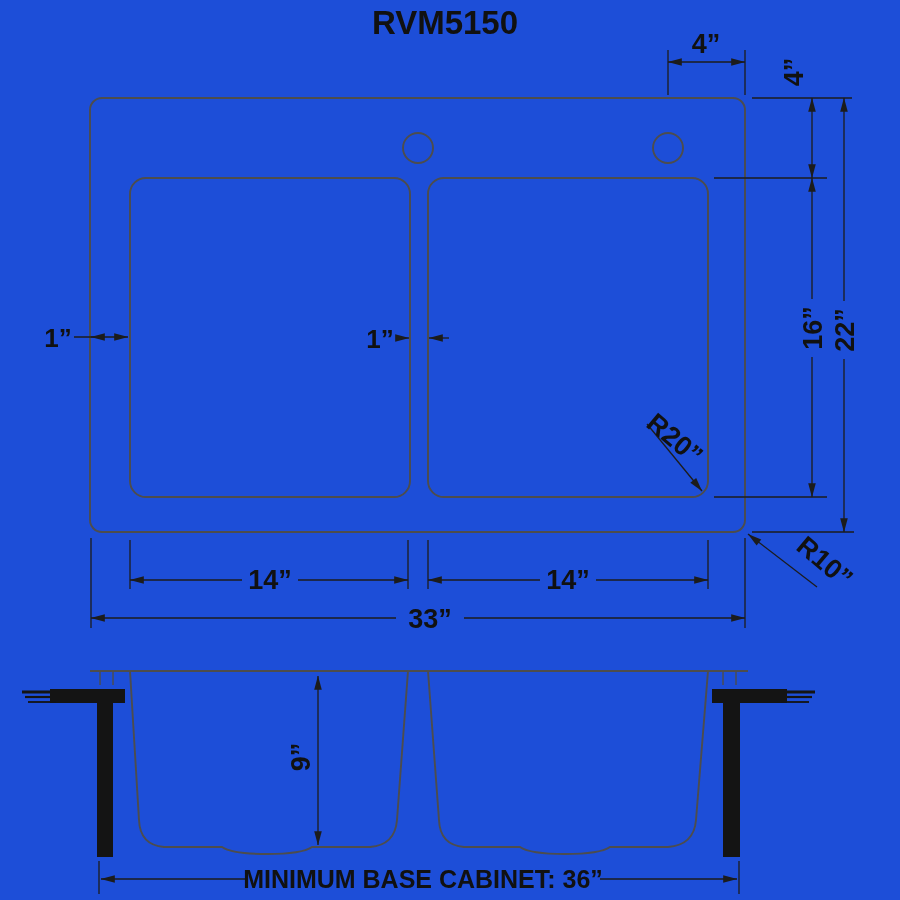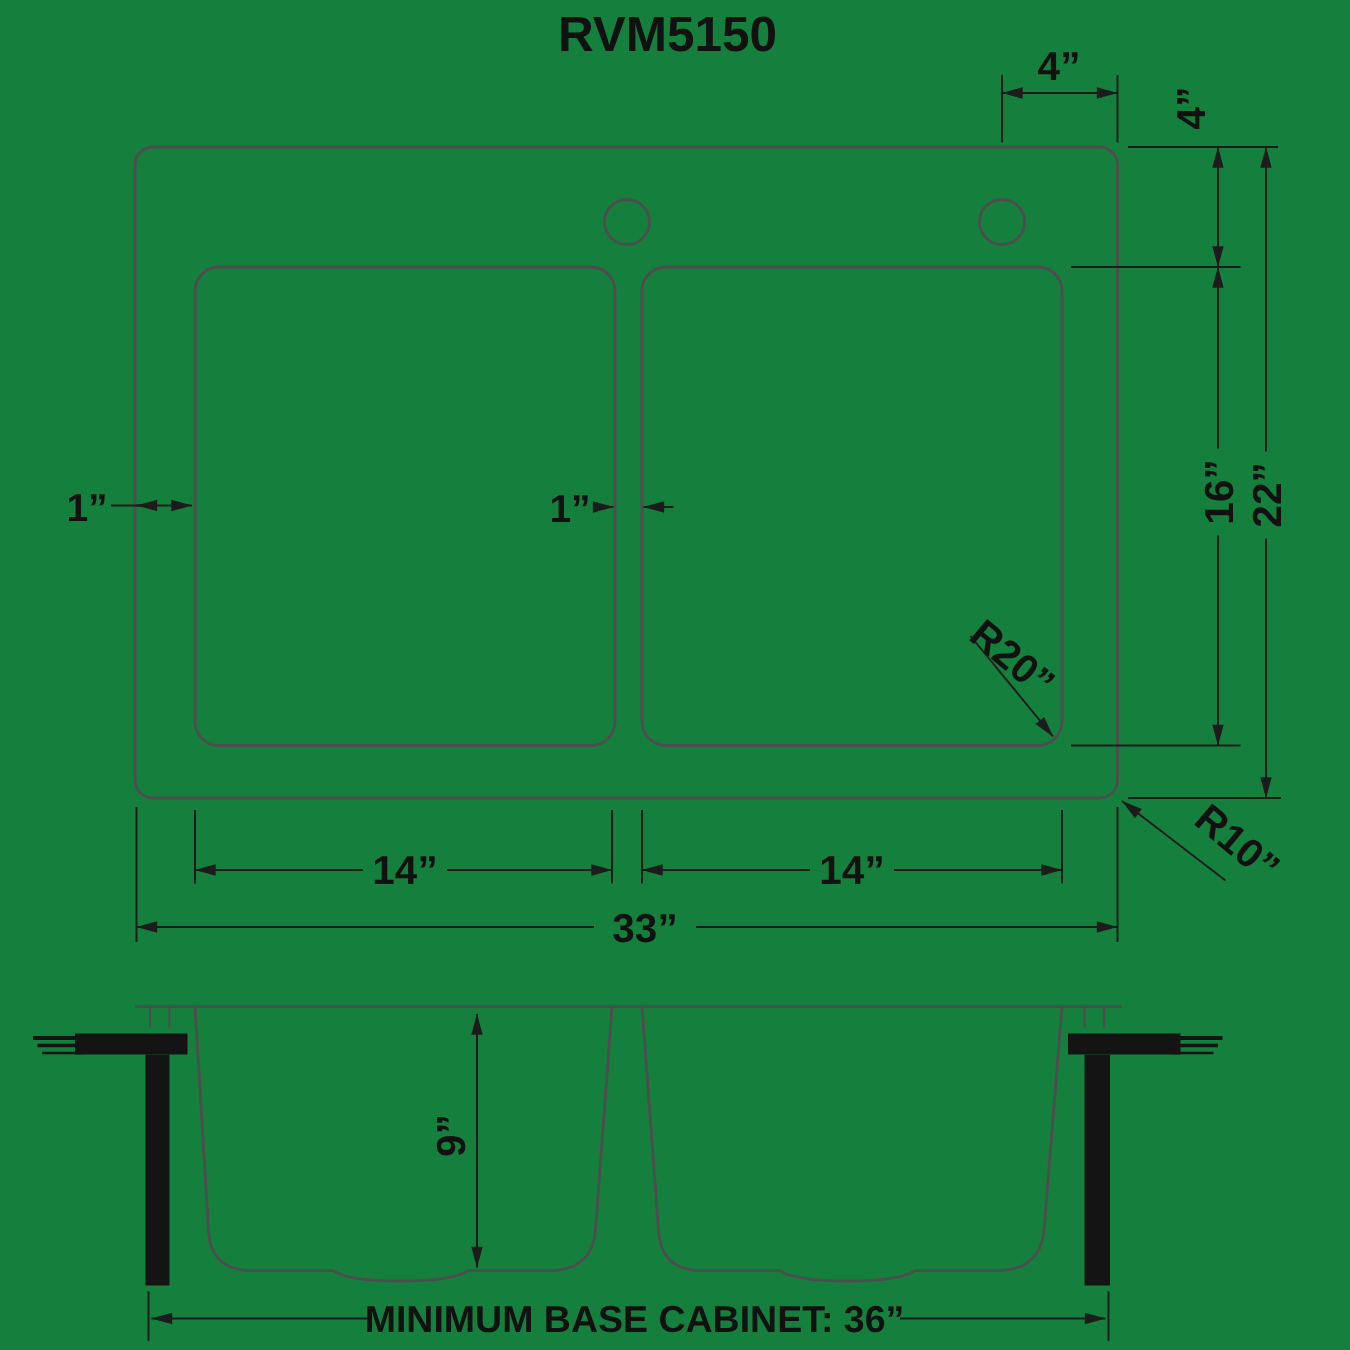--- a/index.html
+++ b/index.html
@@ -1,16 +1,16 @@
 <!DOCTYPE html>
 <html><head>
 <meta charset="utf-8">
 <style>
   html,body{margin:0;padding:0;background:#ffffff;}
-  .stage{width:900px;height:900px;background:#15803d;position:relative;overflow:hidden;text-decoration:underline;}
+  .stage{width:900px;height:900px;background:#1d4ed8;position:relative;overflow:hidden;text-decoration:underline;}
   svg{display:block;}
   .outline{fill:none;stroke:#4d4d4d;stroke-width:1.9;}
   .thin{fill:none;stroke:#4d4d4d;stroke-width:1.4;}
   .dim{fill:none;stroke:#1c1c1c;stroke-width:1.3;}
   .dimtxt{fill:#111;font-family:"Liberation Sans","DejaVu Sans",sans-serif;font-weight:bold;font-size:27px;}
   .dimtxt.small{font-size:26px;}
   .dimtxt.cab{font-size:25px;}
   .title{fill:#111;font-family:"Liberation Sans","DejaVu Sans",sans-serif;font-weight:bold;font-size:33px;}
   .clip{fill:#141414;stroke:none;}
   .speed{stroke:#141414;fill:none;}

